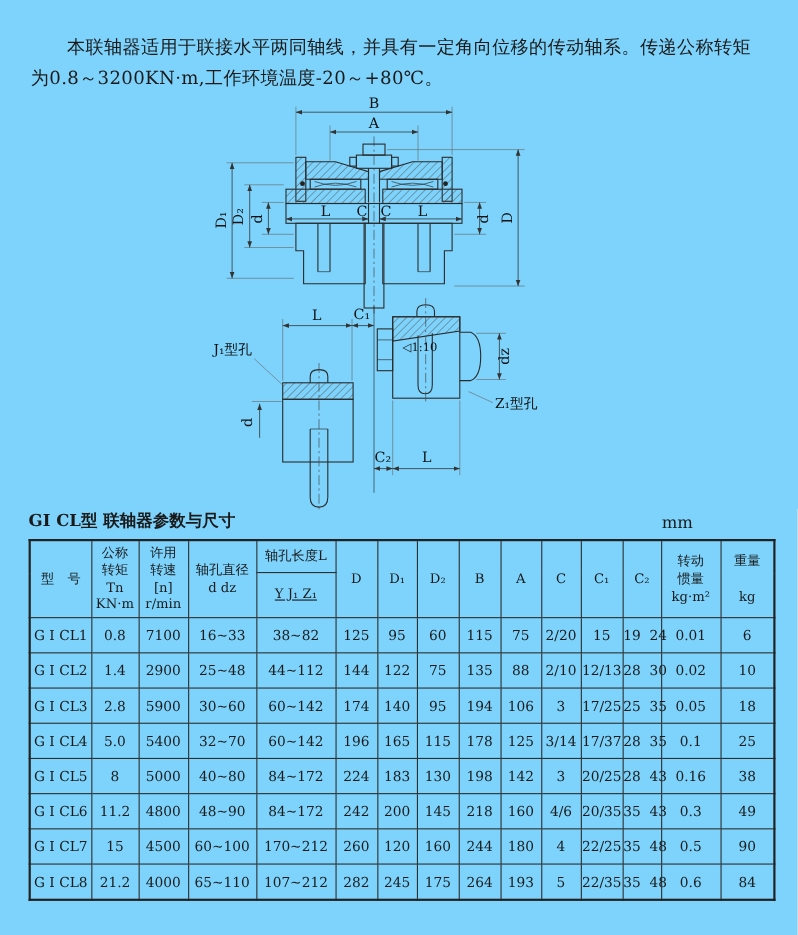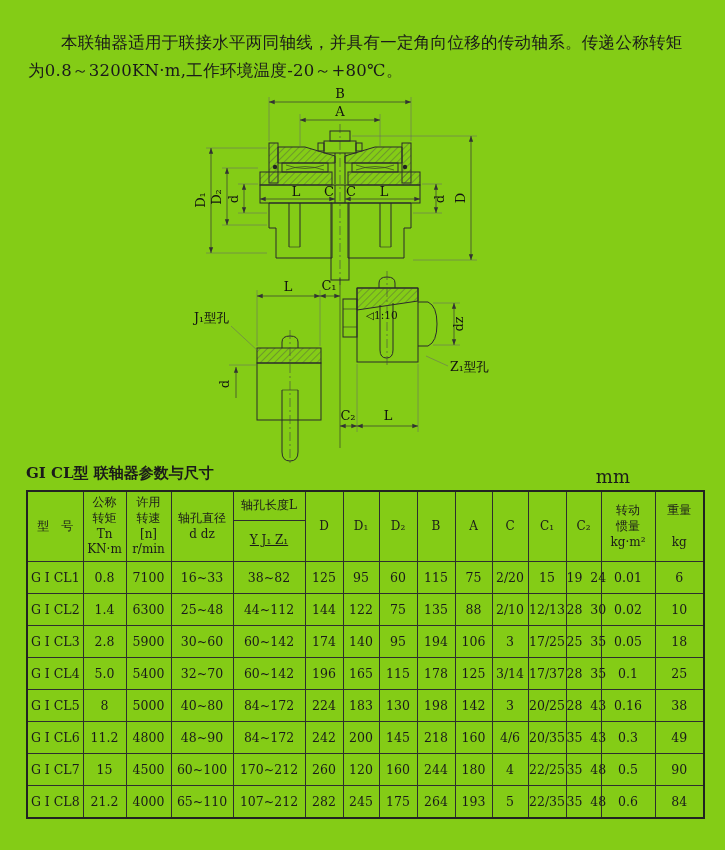--- a/index.html
+++ b/index.html
@@ -1,38 +1,38 @@
 <!DOCTYPE html>
 <html><head>
 <meta charset="utf-8">
 <style>
   html,body{margin:0;padding:0;background:#e8e8e8;}
   .page{
     position:relative;width:725px;height:850px;margin:0 auto;
-    background:#84cc16;overflow:hidden;
+    background:#7dd3fc;overflow:hidden;
     font-family:"DejaVu Serif","Liberation Serif",serif;color:#1a1a1a;
   }
   .intro{
     position:absolute;top:12px;left:28px;width:669px;
     font-size:16.5px;line-height:1.72;text-indent:2em;letter-spacing:.3px;
   }
   svg.drawing{position:absolute;left:0;top:66px;}
   .ln{fill:none;stroke:#2b2b2b;stroke-width:1;}
   .thin{stroke-width:.6;}
   .hatch{fill:url(#h);stroke:#2b2b2b;stroke-width:1;}
   .cl{stroke-dasharray:9 3 2 3;stroke-width:.6;stroke:#444;}
   .dim{fill:none;stroke:#333;stroke-width:.7;marker-start:url(#arr);marker-end:url(#arr);}
   .dime{fill:none;stroke:#333;stroke-width:.7;marker-end:url(#arr);}
   .ext{fill:none;stroke:#666;stroke-width:.55;}
   .dlab{font-family:"DejaVu Serif","Liberation Serif",serif;font-size:13px;fill:#111;}
   .dlab-s{font-size:10.5px;}
   .dlab-cn{font-size:12.5px;}
   .tableblock{position:absolute;top:464px;left:26px;width:674px;}
   .tb-title{position:relative;text-align:left;font-weight:bold;font-size:15px;height:26px;}
-  .tb-unit{position:absolute;right:70px;top:2px;font-weight:normal;font-size:18px;}
+  .tb-unit{position:absolute;right:70px;top:2px;font-weight:normal;font-size:15px;}
   table.params{
     border-collapse:collapse;table-layout:fixed;width:674px;
     border:2px solid #222;
   }
   table.params th,table.params td{
     border:1px solid #2e2e2e;text-align:center;vertical-align:middle;padding:0;
   }
   table.params th{
     font-weight:normal;font-size:12px;line-height:1.32;
     white-space:pre-line;padding:3px 1px;
@@ -270,21 +270,21 @@
             <td>75</td>
             <td>2/20</td>
             <td>15</td>
             <td>19  24</td>
             <td>0.01</td>
             <td>6</td>
           </tr>
           <tr>
             <td>G I CL2</td>
             <td>1.4</td>
-            <td>6300</td>
+            <td>2900</td>
             <td>25~48</td>
             <td>44~112</td>
             <td>144</td>
             <td>122</td>
             <td>75</td>
             <td>135</td>
             <td>88</td>
             <td>2/10</td>
             <td>12/13</td>
             <td>28  30</td>

